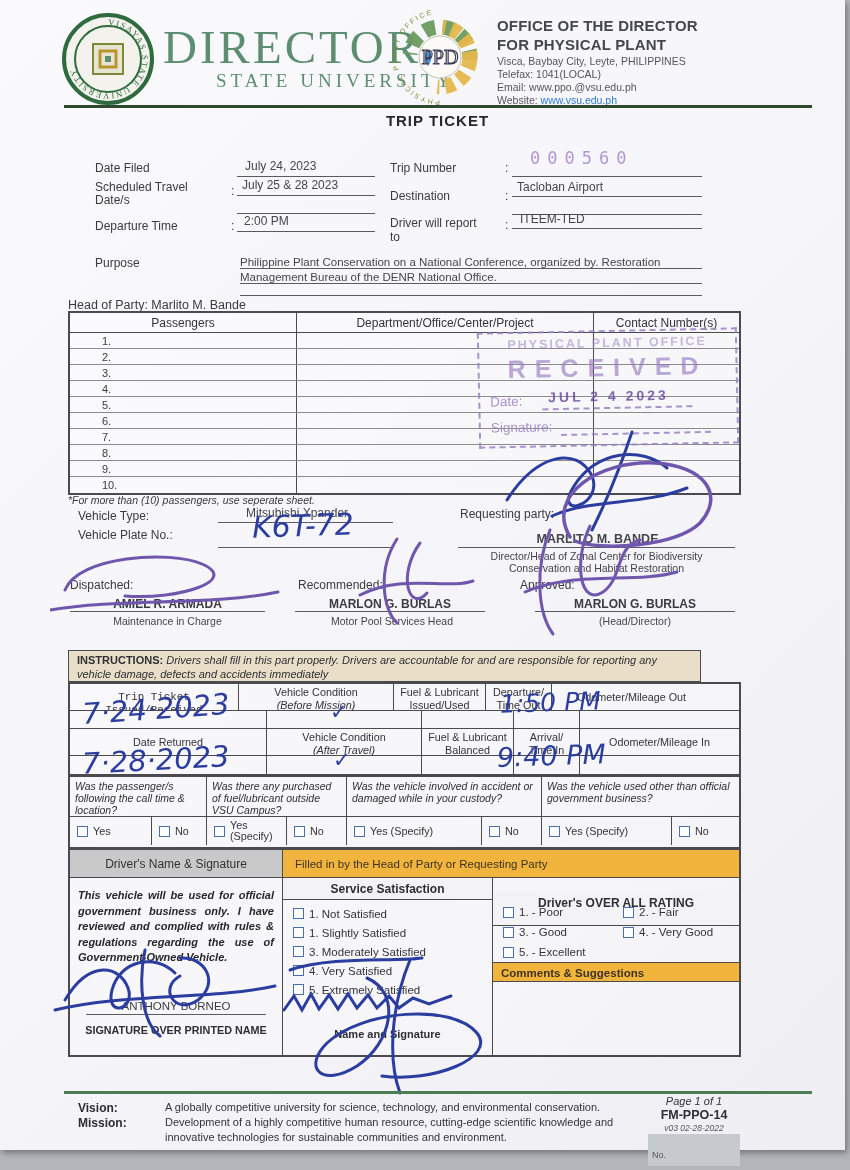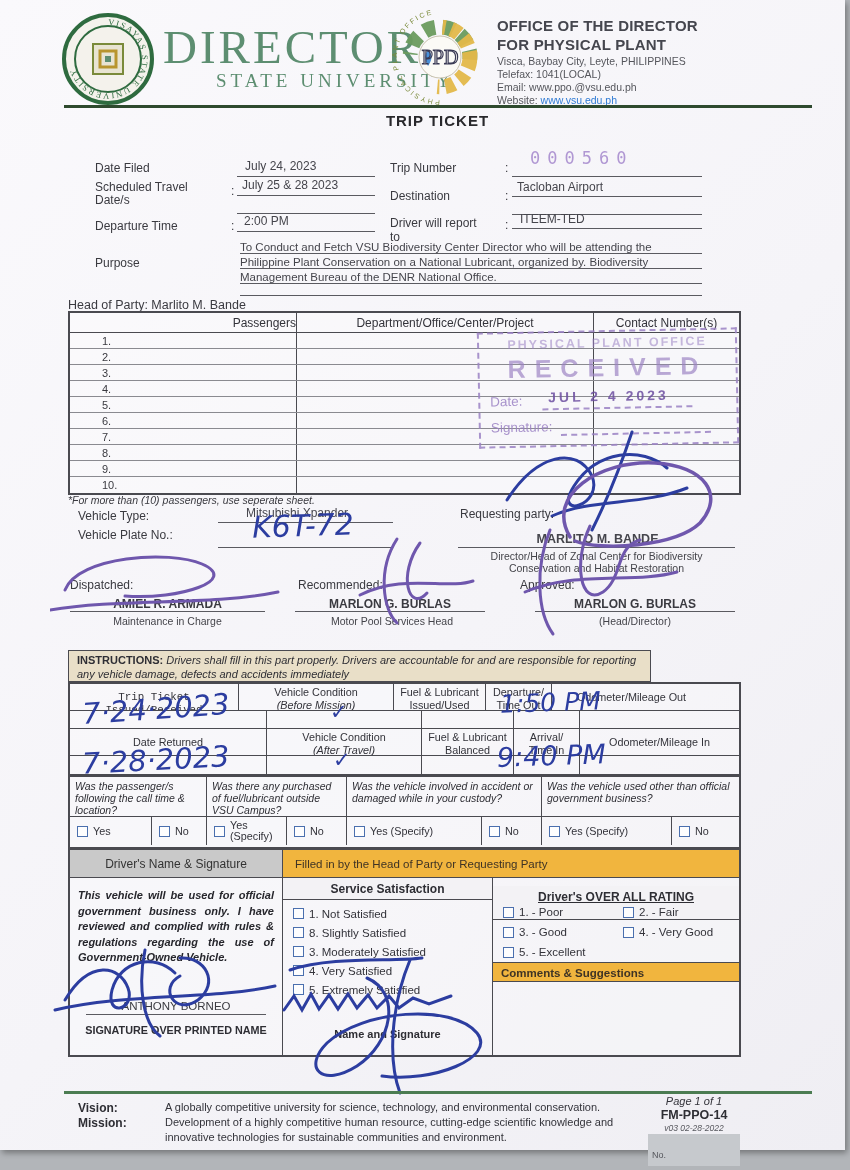--- a/index.html
+++ b/index.html
@@ -136,30 +136,29 @@
   <div class="abs val" style="left:244px;top:214px;">2:00 PM</div>
   <div class="abs ul" style="left:237px;top:215px;width:138px;height:16px;"></div>
 
   <div class="abs lbl" style="left:390px;top:216px;">Driver will report</div>
   <div class="abs lbl" style="left:390px;top:230px;">to</div>
   <div class="abs lbl" style="left:505px;top:218px;">:</div>
   <div class="abs val" style="left:520px;top:212px;">ITEEM-TED</div>
   <div class="abs ul" style="left:512px;top:213px;width:190px;height:15px;"></div>
 
   <div class="abs lbl" style="left:95px;top:256px;">Purpose</div>
-  <div class="abs val ul" style="left:240px;top:241px;width:462px;font-size:11.5px;">To Conduct and Fetch VSU Biodiversity Center Director who will be attending the</div>
-  <div class="abs val ul" style="left:240px;top:256px;width:462px;font-size:11.5px;">Philippine Plant Conservation on a National Lubricant, organized by. Biodiversity</div>
+  <div class="abs val ul" style="left:240px;top:256px;width:462px;font-size:11.5px;">Philippine Plant Conservation on a National Conference, organized by. Restoration</div>
   <div class="abs val ul" style="left:240px;top:271px;width:462px;font-size:11.5px;">Management Bureau of the DENR National Office.</div>
   <div class="abs ul" style="left:240px;top:289px;width:462px;height:6px;"></div>
 
   <div class="abs lbl" style="left:68px;top:298px;font-size:12.5px;">Head of Party: Marlito M. Bande</div>
 
   <div class="abs tbl" style="left:68px;top:311px;width:669px;height:180px;">
     <div class="flexrow hrow" style="height:20px;">
-      <div class="cell th" style="width:227px;text-align:right;">Passengers</div>
+      <div class="cell th" style="width:227px;">Passengers</div>
       <div class="cell th" style="width:297px;">Department/Office/Center/Project</div>
       <div class="cell th" style="width:145px;">Contact Number(s)</div>
     </div>
     <div class="flexrow prow" style="height:16px;">
           <div class="cell pnum" style="width:227px;">1.</div>
           <div class="cell" style="width:297px;"></div>
           <div class="cell" style="width:145px;"></div>
         </div>
     <div class="flexrow prow" style="height:16px;">
           <div class="cell pnum" style="width:227px;">2.</div>
@@ -274,21 +273,21 @@
     </g>
   </svg>
   <svg class="sig" style="left:495px;top:522px;" width="190" height="118" viewBox="0 0 190 118">
     <g fill="none" stroke="#6f57ad" stroke-width="3" stroke-linecap="round">
       <path d="M55,8 C40,45 42,90 58,112"></path>
       <path d="M95,4 C78,40 85,85 108,70 C128,56 120,25 145,18"></path>
       <path d="M30,70 C80,48 140,62 182,50"></path>
     </g>
   </svg>
 
-  <div class="abs instr-box" style="left:68px;top:650px;width:583px;height:32px;">
+  <div class="abs instr-box" style="left:68px;top:650px;width:633px;height:32px;">
     <div class="instr-txt">
       <span class="b" style="font-style:normal;">INSTRUCTIONS:</span><span> Drivers shall fill in this part properly.  Drivers are accountable for and are responsible for reporting any vehicle damage, defects and accidents immediately</span>
     </div>
   </div>
 
   <div class="abs tbl" style="left:68px;top:682px;width:669px;height:90px;">
     <div class="flexrow hrow" style="height:27px;">
       <div class="cell log-h" style="width:169px;padding-top:7px;font-family:Liberation Mono, monospace;">Trip Ticket Issued/Received</div>
       <div class="cell log-h" style="width:155px;">
         <div>Vehicle Condition</div>
@@ -387,35 +386,35 @@
   </div>
 
   <div class="abs tbl" style="left:68px;top:848px;width:669px;height:205px;">
 
     <div class="abs" style="left:212px;top:0;width:1px;height:205px;background:#4a4a50;"></div>
     <div class="abs" style="left:422px;top:28px;width:1px;height:177px;background:#4a4a50;"></div>
 
     <div class="abs grayhdr ctr" style="left:0;top:0;width:212px;height:28px;line-height:28px;font-size:12px;color:#333;border-bottom:1px solid #4a4a50;box-sizing:border-box;">Driver's Name &amp; Signature</div>
     <div class="abs gold" style="left:213px;top:0;width:456px;height:28px;line-height:28px;font-size:11.5px;color:#3e3325;padding-left:12px;border-bottom:1px solid #4a4a50;box-sizing:border-box;">Filled in by the Head of Party or Requesting Party</div>
     <div class="abs subhdr" style="left:213px;top:28px;width:209px;height:22px;line-height:22px;">Service Satisfaction</div>
-    <div class="abs subhdr" style="left:423px;top:36px;width:246px;height:34px;line-height:22px;text-decoration:underline;">Driver's OVER ALL RATING</div>
+    <div class="abs subhdr" style="left:423px;top:42px;width:246px;height:34px;line-height:22px;">Driver's OVER ALL RATING</div>
 
     <div class="abs decl" style="left:8px;top:38px;width:196px;">This vehicle will be used for official government business only.  I have reviewed and complied with rules &amp; regulations regarding the use of Government-Owned Vehicle.</div>
     <div class="abs ctr" style="left:0;top:150px;width:212px;font-size:11.5px;color:#3a3a40;">ANTHONY BORNEO</div>
     <div class="abs" style="left:16px;top:164px;width:180px;border-bottom:1px solid #5a5a60;"></div>
     <div class="abs ctr b" style="left:0;top:174px;width:212px;font-size:10.8px;color:#2e2e34;">SIGNATURE OVER PRINTED NAME</div>
 
     <div class="abs" style="left:213px;top:54px;width:209px;">
       <div class="sv-item">
             <span class="cb"></span>
             <span>1.  Not Satisfied</span>
           </div>
       <div class="sv-item">
             <span class="cb"></span>
-            <span>8.  Slightly Satisfied</span>
+            <span>1.  Slightly Satisfied</span>
           </div>
       <div class="sv-item">
             <span class="cb"></span>
             <span>3.  Moderately Satisfied</span>
           </div>
       <div class="sv-item">
             <span class="cb"></span>
             <span>4.  Very Satisfied</span>
           </div>
       <div class="sv-item">

